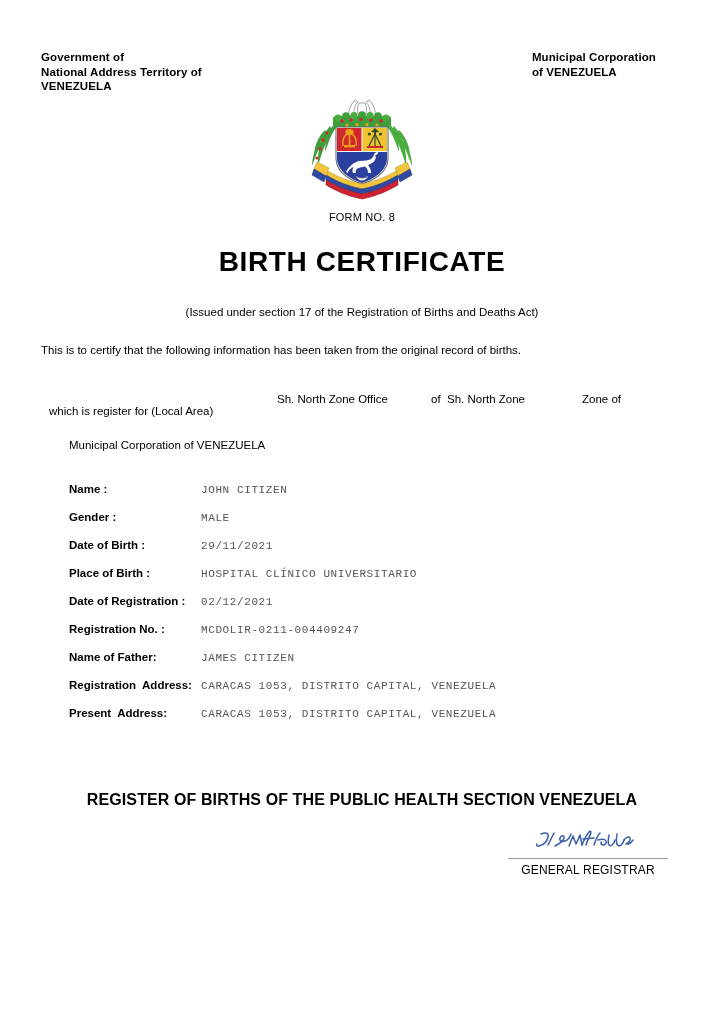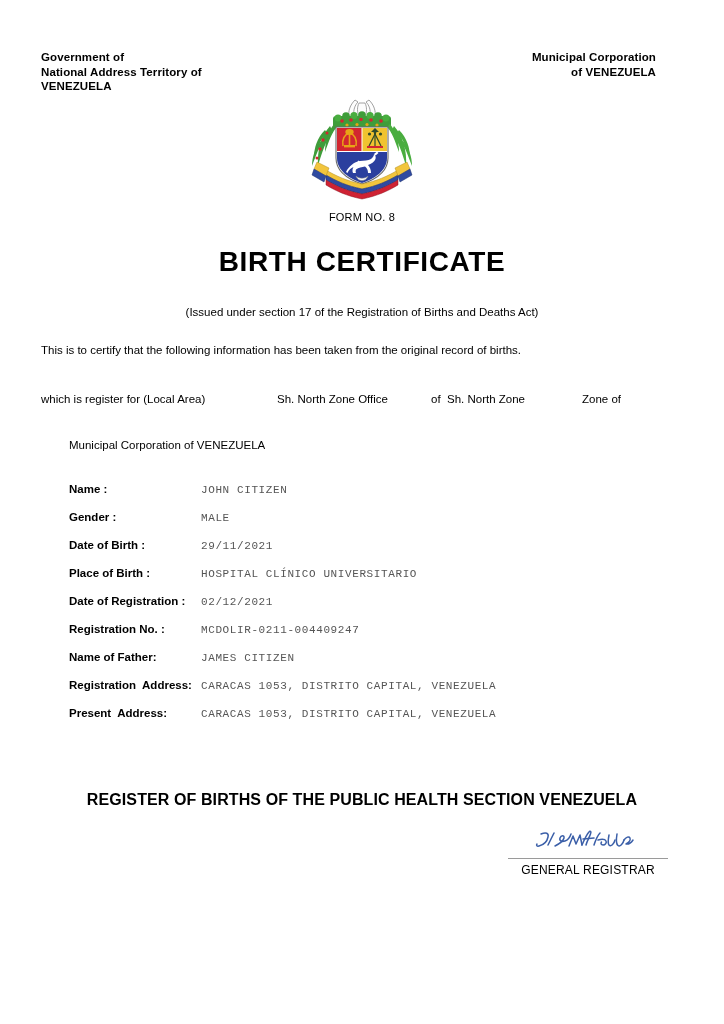--- a/index.html
+++ b/index.html
@@ -35,21 +35,21 @@
     text-align: left;
   }
   .hdr-right {
     position: absolute;
     right: 68px;
     top: 50px;
     font-size: 11.5px;
     font-weight: bold;
     line-height: 14.5px;
     letter-spacing: 0.1px;
-    text-align: right;
+    text-align: left;
   }
   .hdr-left div, .hdr-right div { white-space: pre; }
 
   
   .emblem-wrap {
     position: absolute;
     left: 50%;
     top: 96px;
     transform: translateX(-50%);
     width: 118px;
@@ -96,21 +96,21 @@
   
   .reg-row {
     position: absolute;
     left: 41px;
     top: 393px;
     width: 640px;
     font-size: 11.5px;
     height: 16px;
   }
   .reg-row span { position: absolute; top: 0; white-space: pre; }
-  .rr0 { left: 0px; }
+  .rr0 { left: 8px; margin-top: 12px; }
   .rr1 { left: 236px; }
   .rr2 { left: 390px; }
   .rr3 { left: 541px; }
 
   .muni {
     position: absolute;
     left: 41px;
     top: 439px;
     font-size: 11.5px;
     margin-left: 28px;

